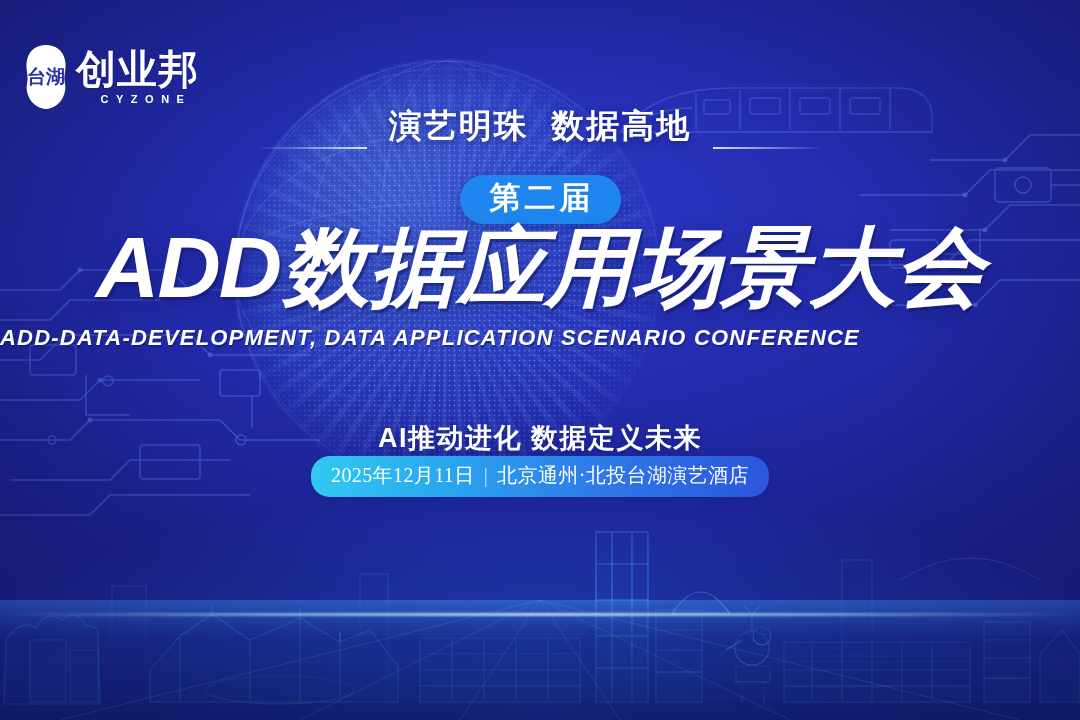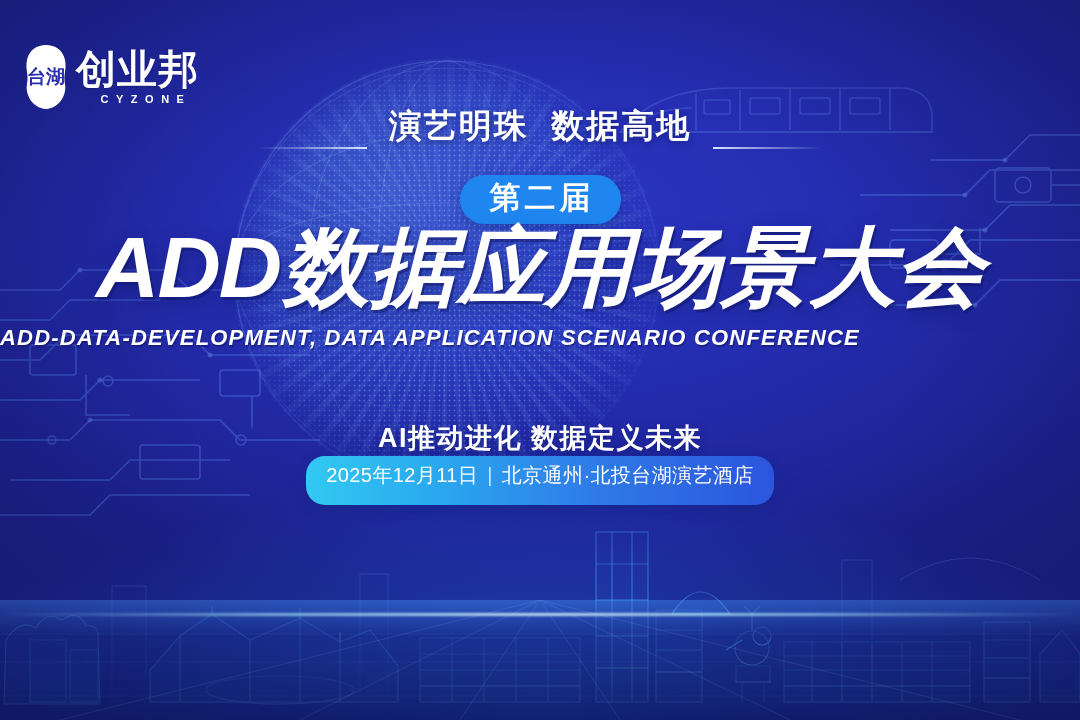--- a/index.html
+++ b/index.html
@@ -124,22 +124,22 @@
     color:#fff;font-size:27px;font-weight:700;letter-spacing:1.5px;white-space:nowrap;
     text-shadow:0 3px 10px rgba(10,20,90,.5);
     margin-top:42px;
   }
 
   
   .meta-wrap{position:absolute;left:0;right:0;top:456px;display:flex;justify-content:center;}
   .meta{
     display:inline-flex;align-items:center;gap:9px;
     background:linear-gradient(90deg,#32c9f2 0%,#2aa8ef 28%,#2f7ae8 62%,#2b55dd 100%);
-    color:#fff;border-radius:19px;padding:6px 20px 16px 20px;font-size:20px;font-weight:400;
-    letter-spacing:.4px;white-space:nowrap;box-shadow:0 3px 12px rgba(10,40,120,.4);
+    color:#fff;border-radius:19px;padding:6px 20px 8px 20px;font-size:20px;font-weight:400;
+    letter-spacing:.4px;white-space:nowrap;box-shadow:0 3px 12px rgba(10,40,120,.4);font-family:Liberation Serif, serif;
   }
   .meta-sep{opacity:.75;font-weight:300;}
 </style>
 </head>
 <body>
 
 <div class="stage">
 
   <div class="bg-base"></div>
 

